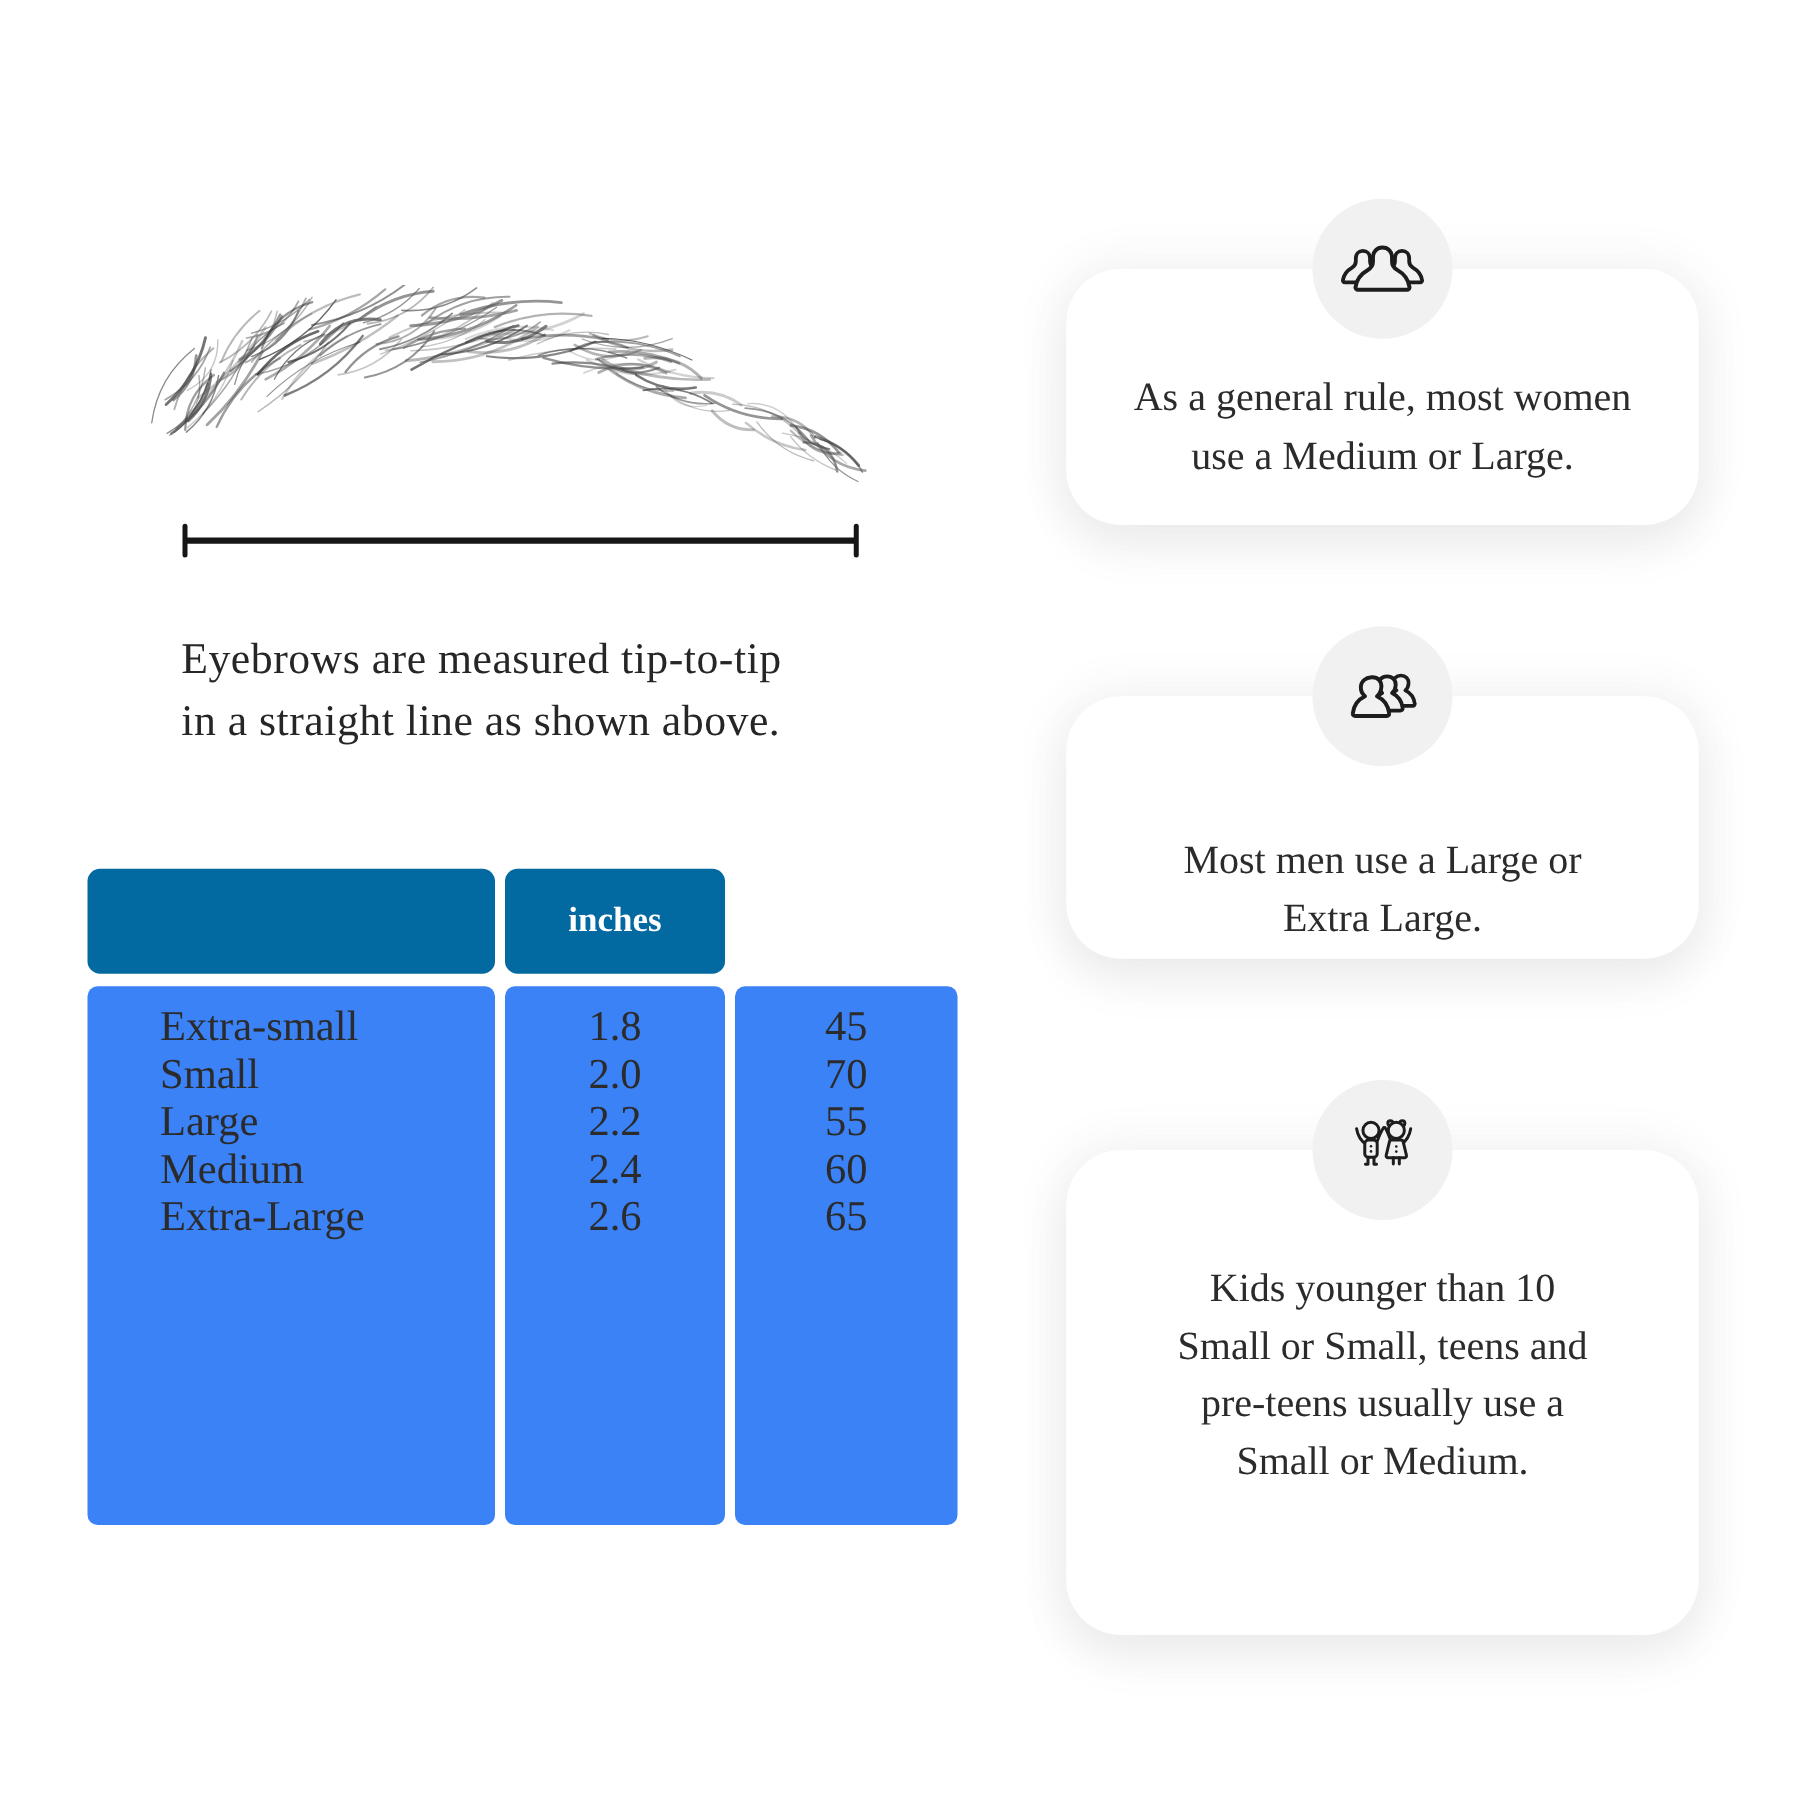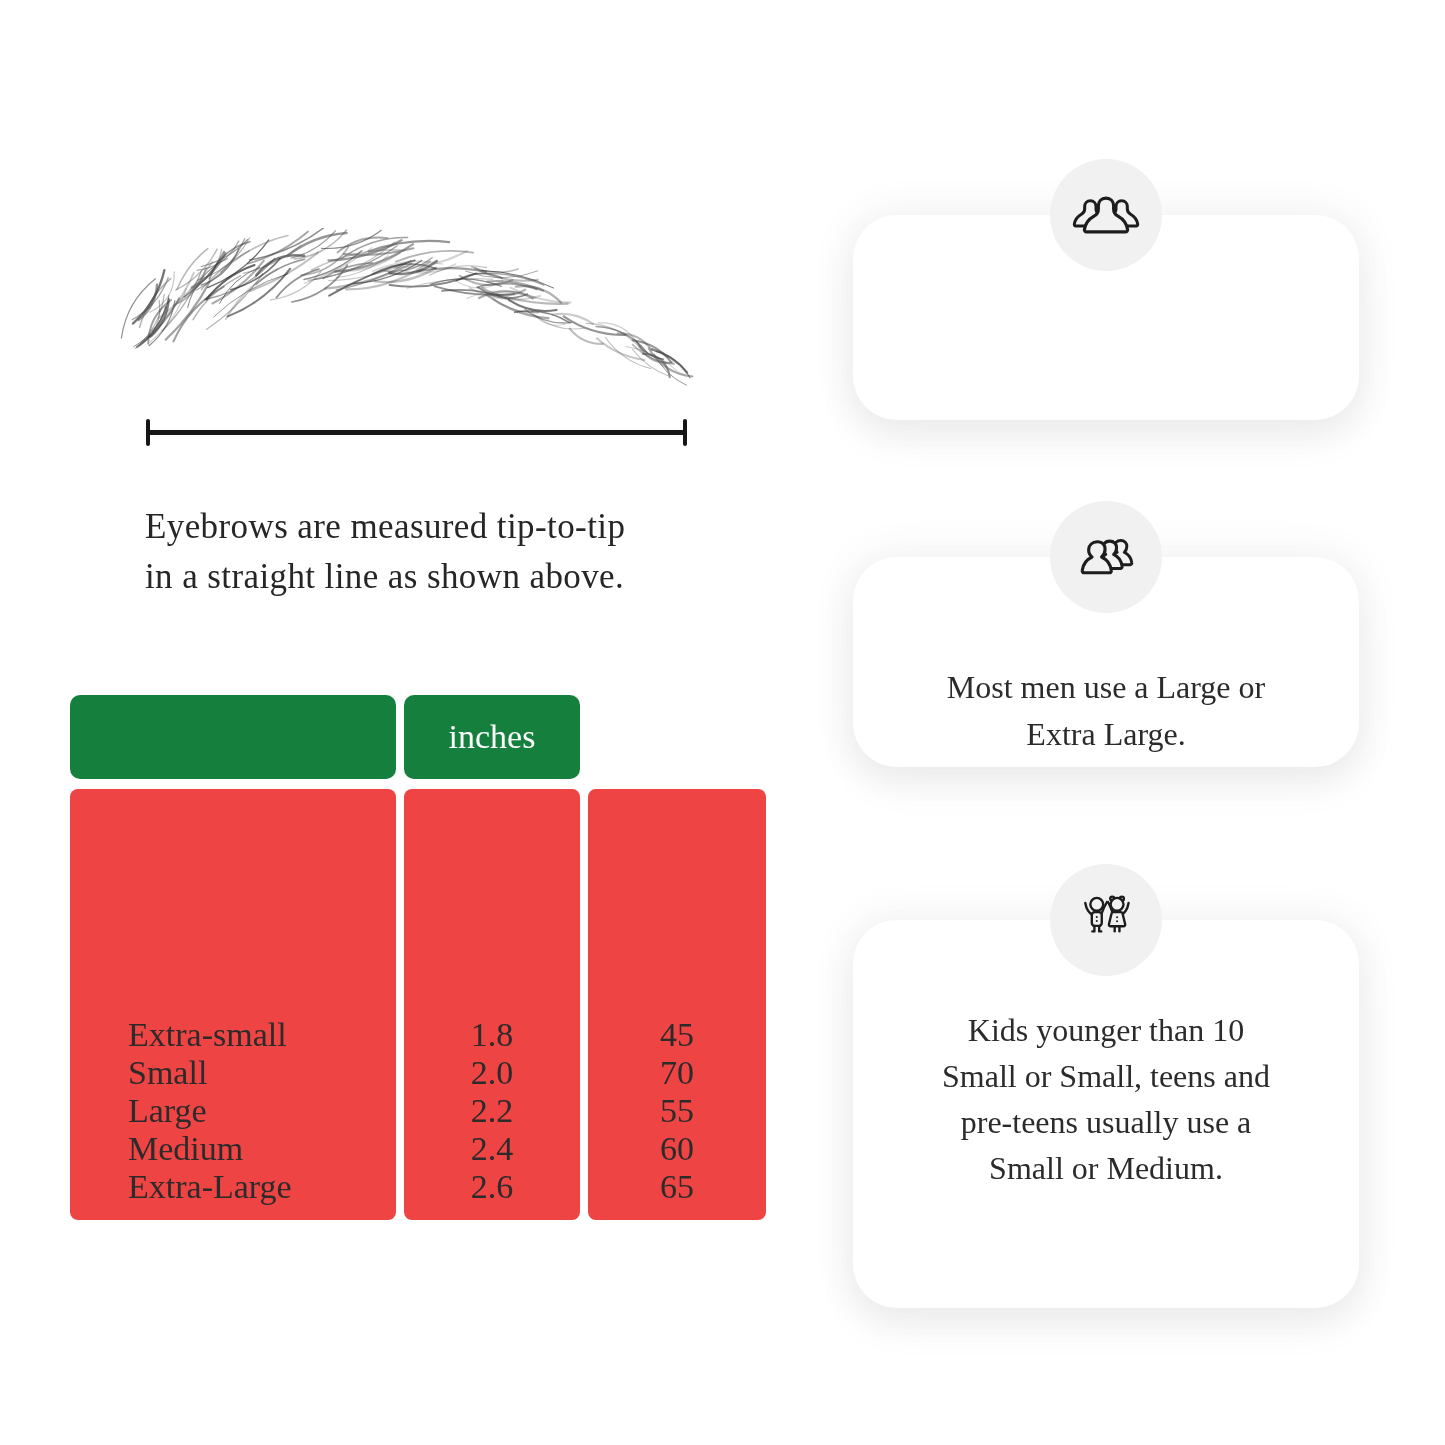--- a/index.html
+++ b/index.html
@@ -18,23 +18,23 @@
   .mline .bar{position:absolute;left:2px;right:2px;top:11px;height:5px;background:#161616;border-radius:2px;}
   .mline .tick{position:absolute;top:0;width:4px;height:27px;background:#161616;border-radius:2px;}
   .mline .tick.l{left:0;}
   .mline .tick.r{right:0;}
 
   .caption{position:absolute;left:131px;top:502px;font-size:35px;line-height:50px;color:#262626;letter-spacing:.4px;margin-left:14px;}
 
   
   #size-table{position:absolute;left:70px;top:695px;width:696px;}
   .thead{display:grid;grid-template-columns:326px 176px 178px;column-gap:8px;height:84px;}
-  .hcell{background:#15803d;border-radius:10px;color:#ffffff;display:flex;align-items:center;justify-content:center;font-size:34px;}
+  .hcell{background:#0369a1;border-radius:10px;color:#ffffff;display:flex;align-items:center;justify-content:center;font-size:28px;font-weight:bold;}
   .tbody{display:grid;grid-template-columns:326px 176px 178px;column-gap:8px;height:431px;margin-top:10px;}
-  .bcol{background:#ef4444;border-radius:8px;display:flex;flex-direction:column;justify-content:flex-end;padding:14px 0;font-size:34px;color:#2b2b2b;}
+  .bcol{background:#3b82f6;border-radius:8px;display:flex;flex-direction:column;justify-content:flex-start;padding:14px 0;font-size:34px;color:#2b2b2b;}
   .bcol .cell{display:flex;align-items:center;justify-content:center;}
   .bcol.labels .cell{justify-content:flex-start;padding-left:58px;}
 
   
   .card{
     position:absolute;left:853px;width:506px;background:#ffffff;border-radius:44px;
     box-shadow:0 18px 42px rgba(0,0,0,.055), 0 0 34px 14px rgba(0,0,0,.035);
   }
   #card-women{top:215px;height:205px;}
   #card-men{top:557px;height:210px;}
@@ -244,20 +244,24 @@
   <section class="card" id="card-women">
     <div class="badge">
       <svg viewBox="-38 -32 76 64">
         <g stroke="#1d1d1d" fill="#f1f1f1" stroke-linejoin="round" stroke-linecap="round">
           <path stroke-width="4.2" transform="translate(-17,-1) scale(0.78)" d="M0,-18.5 C4.7,-18.5 7.9,-15.1 7.9,-10.4 L7.9,-7 C7.9,-4 9.6,-1.4 12.4,0.2 C18.1,3.4 21.4,8 22.3,14.1 C22.5,15.4 21.5,16.5 20.2,16.5 L-20.2,16.5 C-21.5,16.5 -22.5,15.4 -22.3,14.1 C-21.4,8 -18.1,3.4 -12.4,0.2 C-9.6,-1.4 -7.9,-4 -7.9,-7 L-7.9,-10.4 C-7.9,-15.1 -4.7,-18.5 0,-18.5 Z"></path>
           <path stroke-width="4.2" transform="translate(17,-1) scale(0.78)" d="M0,-18.5 C4.7,-18.5 7.9,-15.1 7.9,-10.4 L7.9,-7 C7.9,-4 9.6,-1.4 12.4,0.2 C18.1,3.4 21.4,8 22.3,14.1 C22.5,15.4 21.5,16.5 20.2,16.5 L-20.2,16.5 C-21.5,16.5 -22.5,15.4 -22.3,14.1 C-21.4,8 -18.1,3.4 -12.4,0.2 C-9.6,-1.4 -7.9,-4 -7.9,-7 L-7.9,-10.4 C-7.9,-15.1 -4.7,-18.5 0,-18.5 Z"></path>
           <path stroke-width="3.3" transform="translate(0,1) scale(1.05)" d="M0,-18.5 C4.7,-18.5 7.9,-15.1 7.9,-10.4 L7.9,-7 C7.9,-4 9.6,-1.4 12.4,0.2 C18.1,3.4 21.4,8 22.3,14.1 C22.5,15.4 21.5,16.5 20.2,16.5 L-20.2,16.5 C-21.5,16.5 -22.5,15.4 -22.3,14.1 C-21.4,8 -18.1,3.4 -12.4,0.2 C-9.6,-1.4 -7.9,-4 -7.9,-7 L-7.9,-10.4 C-7.9,-15.1 -4.7,-18.5 0,-18.5 Z"></path>
         </g>
       </svg>
     </div>
+    <div class="card-text">
+      <div>As a general rule, most women</div>
+      <div>use a Medium or Large.</div>
+    </div>
   </section>
 
   <section class="card" id="card-men">
     <div class="badge">
       <svg viewBox="-38 -32 76 64">
         <g stroke="#1d1d1d" fill="#f1f1f1" stroke-linejoin="round" stroke-linecap="round">
           <path stroke-width="4.0" transform="translate(16,-4) scale(0.8)" d="M0,-17.5 C5.2,-17.5 8.6,-14 8.3,-9 C8.1,-5.8 7,-3.2 4.8,-1.4 C10.6,1.4 14.2,6.4 15,13 C15.2,14.3 14.2,15.5 12.9,15.5 L-12.9,15.5 C-14.2,15.5 -15.2,14.3 -15,13 C-14.2,6.4 -10.6,1.4 -4.8,-1.4 C-7,-3.2 -8.1,-5.8 -8.3,-9 C-8.6,-14 -5.2,-17.5 0,-17.5 Z"></path>
           <path stroke-width="3.7" transform="translate(4,-1.5) scale(0.9)" d="M0,-17.5 C5.2,-17.5 8.6,-14 8.3,-9 C8.1,-5.8 7,-3.2 4.8,-1.4 C10.6,1.4 14.2,6.4 15,13 C15.2,14.3 14.2,15.5 12.9,15.5 L-12.9,15.5 C-14.2,15.5 -15.2,14.3 -15,13 C-14.2,6.4 -10.6,1.4 -4.8,-1.4 C-7,-3.2 -8.1,-5.8 -8.3,-9 C-8.6,-14 -5.2,-17.5 0,-17.5 Z"></path>
           <path stroke-width="3.4" transform="translate(-10,1.5)" d="M0.5,-18 C6,-18.4 9.4,-14.4 9,-9.4 C8.8,-6 7.5,-3.3 5.2,-1.5 C11.3,1.4 15,6.6 15.8,13.2 C16,14.5 15,15.6 13.7,15.6 L-13.7,15.6 C-15,15.6 -16,14.5 -15.8,13.2 C-15,6.6 -11.3,1.4 -5.2,-1.5 C-7.6,-3.4 -9,-6.3 -8.8,-9.8 C-8.5,-14.2 -5,-17.6 0.5,-18 Z"></path>
         </g>

